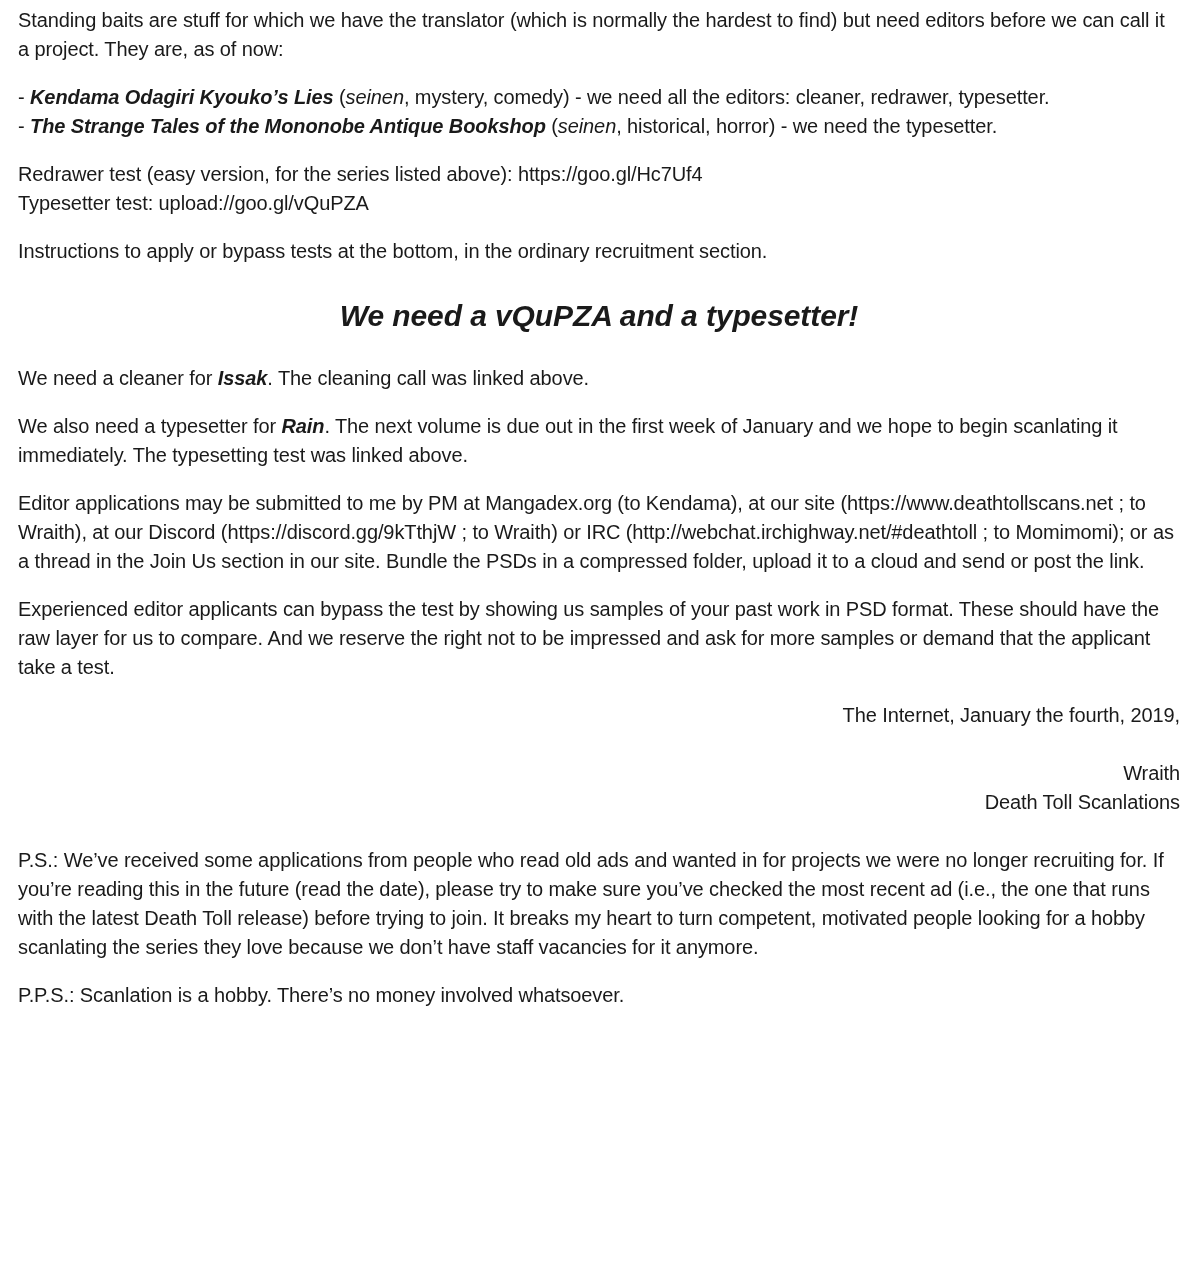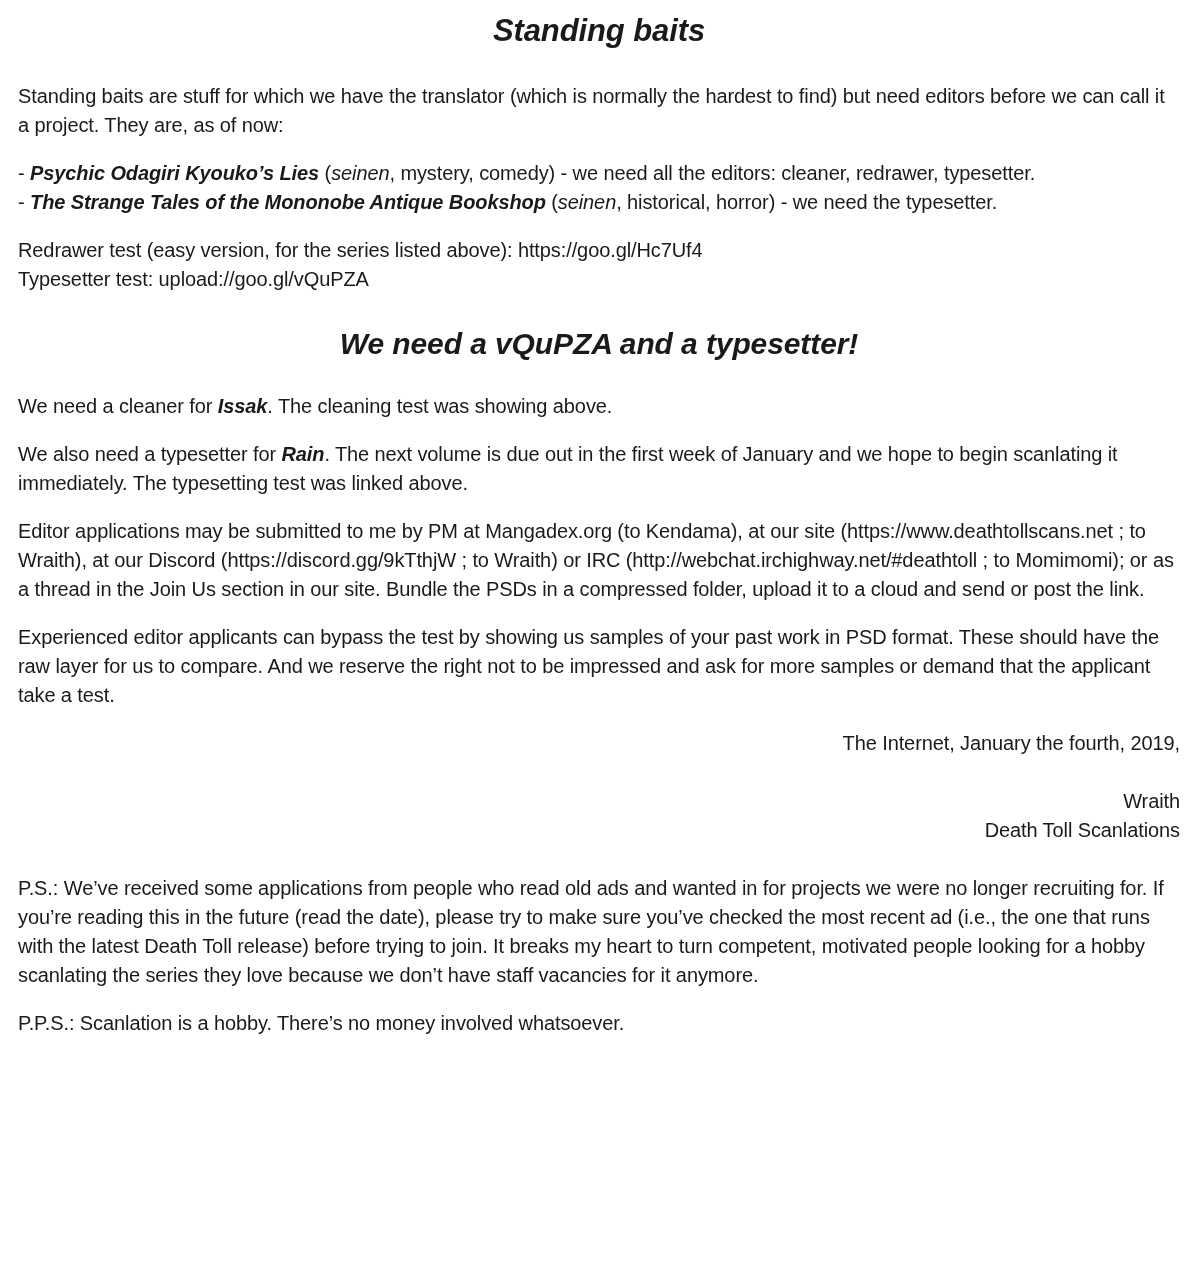--- a/index.html
+++ b/index.html
@@ -42,38 +42,38 @@
   .bi { font-weight: bold; font-style: italic; }
   .it { font-style: italic; }
   .right { text-align: right; }
   .sig { margin: 29px 0; }
 </style>
 </head>
 <body>
 
 <div class="doc">
 
-  <h1 class="doc-title">Standing baits</h1>
 
   <p class="para">Standing baits are stuff for which we have the translator (which is normally the hardest to find) but need editors before we can call it a project. They are, as of now:</p>
 
   <div class="para">
-    <div class="line"><span>- </span><span class="bi">Psychic Odagiri Kyouko’s Lies</span><span> (</span><span class="it">seinen</span><span>, mystery, comedy) - we need all the editors: cleaner, redrawer, typesetter.</span></div>
+    <div class="line"><span>- </span><span class="bi">Kendama Odagiri Kyouko’s Lies</span><span> (</span><span class="it">seinen</span><span>, mystery, comedy) - we need all the editors: cleaner, redrawer, typesetter.</span></div>
     <div class="line"><span>- </span><span class="bi">The Strange Tales of the Mononobe Antique Bookshop</span><span> (</span><span class="it">seinen</span><span>, historical, horror) - we need the typesetter.</span></div>
   </div>
 
   <div class="para">
     <div class="line"><span>Redrawer test (easy version, for the series listed above): </span><span>https://goo.gl/Hc7Uf4</span></div>
     <div class="line"><span>Typesetter test: </span><span>upload://goo.gl/vQuPZA</span></div>
   </div>
 
+  <p class="para">Instructions to apply or bypass tests at the bottom, in the ordinary recruitment section.</p>
 
   <h2 class="section-title">We need a vQuPZA and a typesetter!</h2>
 
-  <p class="para"><span>We need a cleaner for </span><span class="bi">Issak</span><span>. The cleaning test was showing above.</span></p>
+  <p class="para"><span>We need a cleaner for </span><span class="bi">Issak</span><span>. The cleaning call was linked above.</span></p>
 
   <p class="para"><span>We also need a typesetter for </span><span class="bi">Rain</span><span>. The next volume is due out in the first week of January and we hope to begin scanlating it immediately. The typesetting test was linked above.</span></p>
 
   <p class="para">Editor applications may be submitted to me by PM at Mangadex.org (to Kendama), at our site (https://www.deathtollscans.net ; to Wraith), at our Discord (https://discord.gg/9kTthjW ; to Wraith) or IRC (http://webchat.irchighway.net/#deathtoll ; to Momimomi); or as a thread in the Join Us section in our site. Bundle the PSDs in a compressed folder, upload it to a cloud and send or post the link.</p>
 
   <p class="para">Experienced editor applicants can bypass the test by showing us samples of your past work in PSD format. These should have the raw layer for us to compare. And we reserve the right not to be impressed and ask for more samples or demand that the applicant take a test.</p>
 
   <p class="para right">The Internet, January the fourth, 2019,</p>
 
   <div class="sig right">

